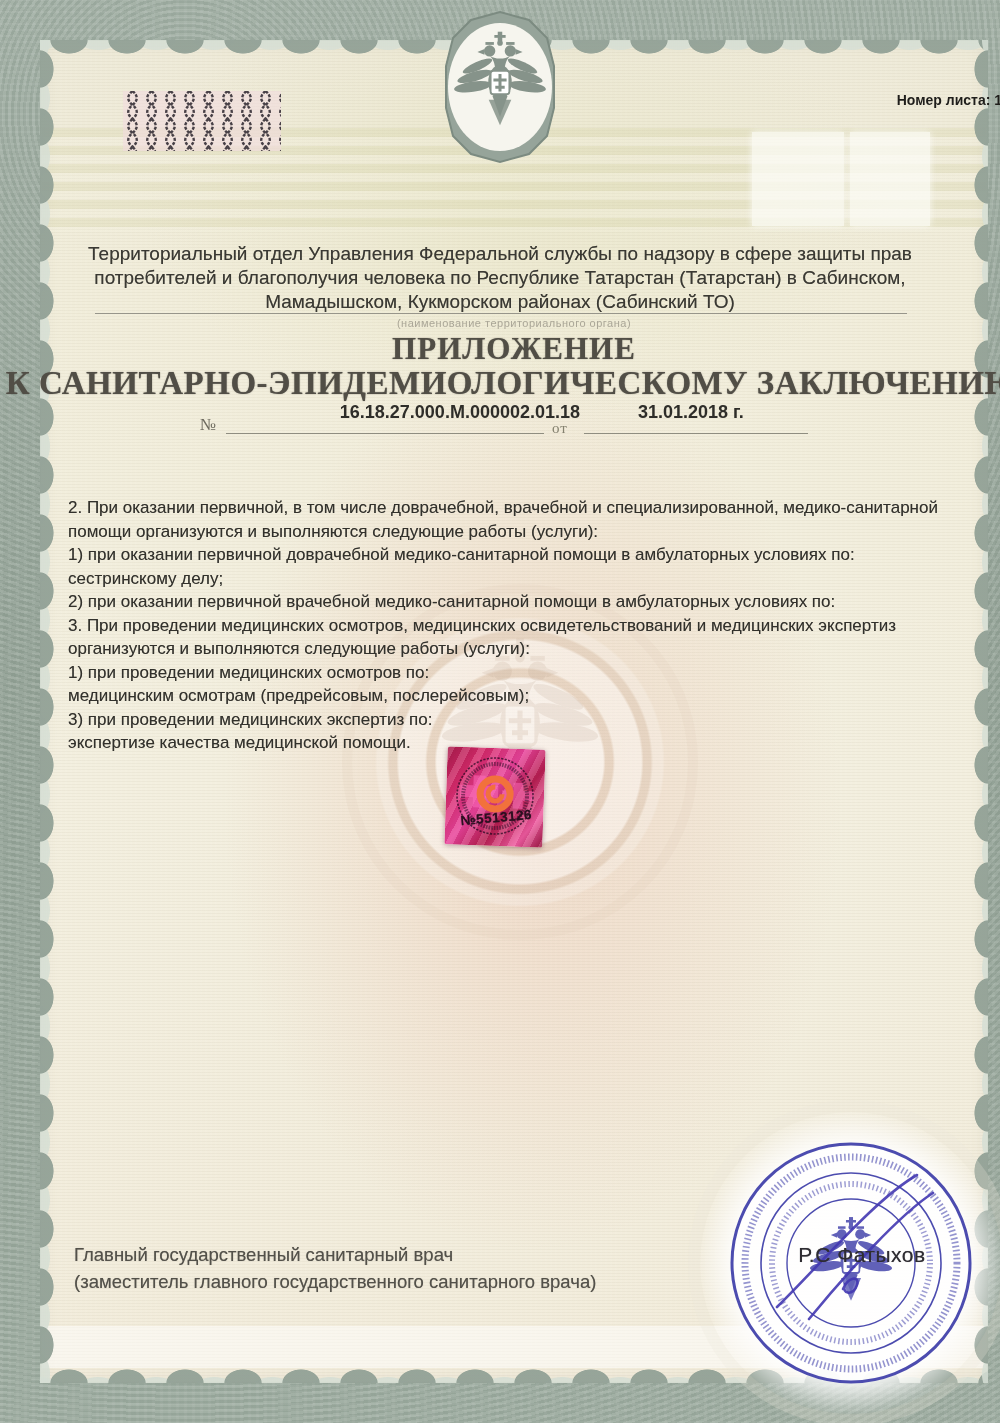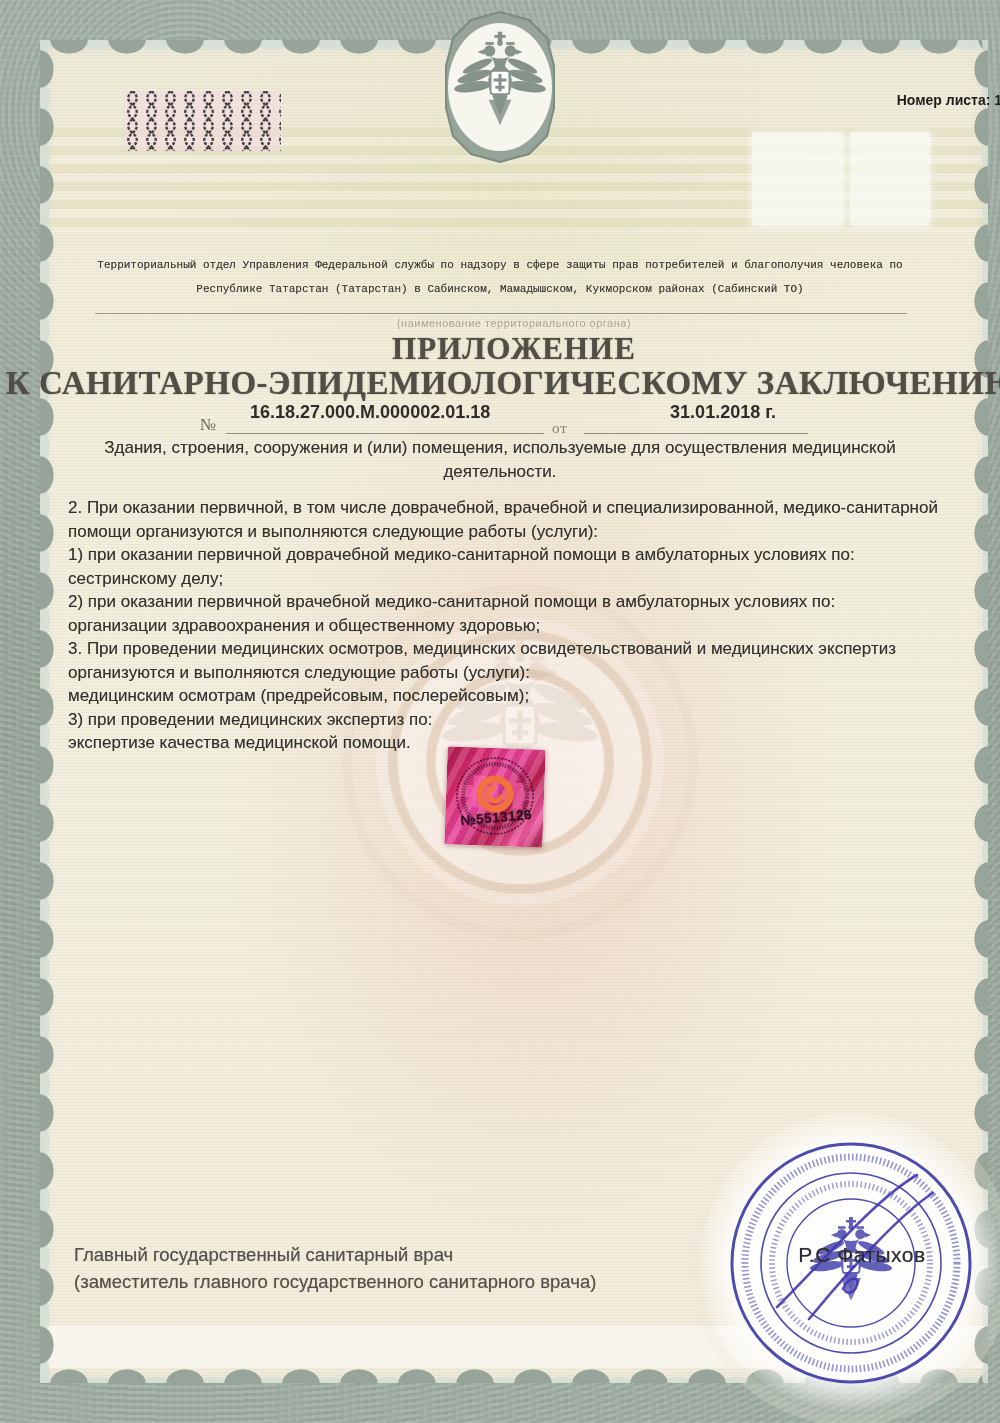--- a/index.html
+++ b/index.html
@@ -59,28 +59,28 @@
 
   .sheet-number{top:92px;right:26px;font-size:14px;font-weight:bold;color:#1f1e1b;}
   .lattice{left:123px;top:91px;}
   .patch{background:rgba(252,252,246,.72);box-shadow:0 0 7px rgba(252,252,246,.9);}
   .patch.p1{left:752px;top:132px;width:92px;height:94px;}
   .patch.p2{left:850px;top:132px;width:80px;height:94px;}
 
   .hdr{font-weight:bold;color:#4e4b43;letter-spacing:.8px;text-shadow:0 0 1px rgba(78,75,67,.65);}
   .hdr1{top:174px;font-size:21px;}
   .hdr2{top:202px;font-size:21px;}
-  .org{top:253px;left:85px;width:830px;text-align:center;font-size:11px;line-height:24px;
-       color:#3a3933;text-shadow:0 0 .6px rgba(0,0,0,.4);font-family:Liberation Mono, monospace;}
+  .org{top:242px;left:85px;width:830px;text-align:center;font-size:19px;line-height:24px;
+       color:#3a3933;text-shadow:0 0 .6px rgba(0,0,0,.4);}
   .rule{top:313px;left:95px;width:812px;height:0;border-top:1px solid #97958a;}
   .org-caption{top:317px;font-size:11px;color:#aaa697;letter-spacing:.5px;}
   .title1{top:331px;font-size:31px;font-weight:bold;color:#514e46;letter-spacing:1px;text-shadow:0 0 1.2px rgba(81,78,70,.7);}
   .title2{top:365px;font-size:33px;font-weight:bold;color:#514e46;letter-spacing:.5px;text-shadow:0 0 1.2px rgba(81,78,70,.7);}
-  .doc-number{top:402px;left:250px;width:330px;text-align:left;font-size:18px;font-weight:bold;color:#2e2d29;}
-  .doc-date{top:402px;left:638px;width:170px;text-align:center;font-size:18px;font-weight:bold;color:#2e2d29;}
+  .doc-number{top:402px;left:250px;width:330px;text-align:right;font-size:18px;font-weight:bold;color:#2e2d29;}
+  .doc-date{top:402px;left:638px;width:170px;text-align:left;font-size:18px;font-weight:bold;color:#2e2d29;}
   .no-label{top:415px;left:200px;font-size:17px;color:#6d6a5e;}
   .ot-label{top:420px;left:552px;font-size:15px;color:#84816f;letter-spacing:1px;}
   .uline{height:0;border-top:1px solid #8f8d80;}
   .ul1{top:433px;left:226px;width:318px;}
   .ul2{top:433px;left:584px;width:224px;}
   .subject{top:436px;left:70px;width:860px;text-align:center;font-size:17px;line-height:24px;color:#34332e;text-shadow:0 0 .6px rgba(0,0,0,.35);}
   .body-block{top:496px;left:68px;width:872px;font-size:17px;line-height:23.5px;color:#32312c;text-shadow:0 0 .6px rgba(0,0,0,.35);}
 
   .rosette{left:352px;top:594px;width:336px;height:336px;border-radius:50%;
     background:
@@ -180,35 +180,34 @@
   <div class="abs ctr title1 serif">ПРИЛОЖЕНИЕ</div>
   <div class="abs ctr title2 serif">К САНИТАРНО-ЭПИДЕМИОЛОГИЧЕСКОМУ ЗАКЛЮЧЕНИЮ</div>
 
   <div class="abs doc-number">16.18.27.000.М.000002.01.18</div>
   <div class="abs doc-date">31.01.2018 г.</div>
   <div class="abs no-label serif">№</div>
   <div class="abs ot-label serif">от</div>
   <div class="abs uline ul1"></div>
   <div class="abs uline ul2"></div>
 
-  <div class="abs subject">Здания, строения, сооружения и (или) помещения, используемые для осуществления медицинской деятельности.</div>
 
   <div class="rosette abs">
     <svg class="wm-eagle" viewBox="0 0 100 110">
         <use href="#eagle" width="100" height="110"></use>
       </svg>
   </div>
 
   <div class="abs body-block">
     <div>2. При оказании первичной, в том числе доврачебной, врачебной и специализированной, медико-санитарной помощи организуются и выполняются следующие работы (услуги):</div>
     <div>1) при оказании первичной доврачебной медико-санитарной помощи в амбулаторных условиях по:</div>
     <div>сестринскому делу;</div>
     <div>2) при оказании первичной врачебной медико-санитарной помощи в амбулаторных условиях по:</div>
-    <div>организации здравоохранения и общественному здоровью;</div>
     <div>3. При проведении медицинских осмотров, медицинских освидетельствований и медицинских экспертиз организуются и выполняются следующие работы (услуги):</div>
+    <div>1) при проведении медицинских осмотров по:</div>
     <div>медицинским осмотрам (предрейсовым, послерейсовым);</div>
     <div>3) при проведении медицинских экспертиз по:</div>
     <div>экспертизе качества медицинской помощи.</div>
   </div>
 
   <div class="sticker abs">
     <svg viewBox="0 0 98 98" width="98" height="98">
       <g fill="rgba(255,110,190,.5)">
         <path d="M14,38 h13 v-10 h12 v10 h13 v12 h-13 v10 h-12 v-10 h-13 z"></path>
         <path d="M56,42 h11 v-8 h10 v8 h11 v10 h-11 v8 h-10 v-8 h-11 z"></path>

